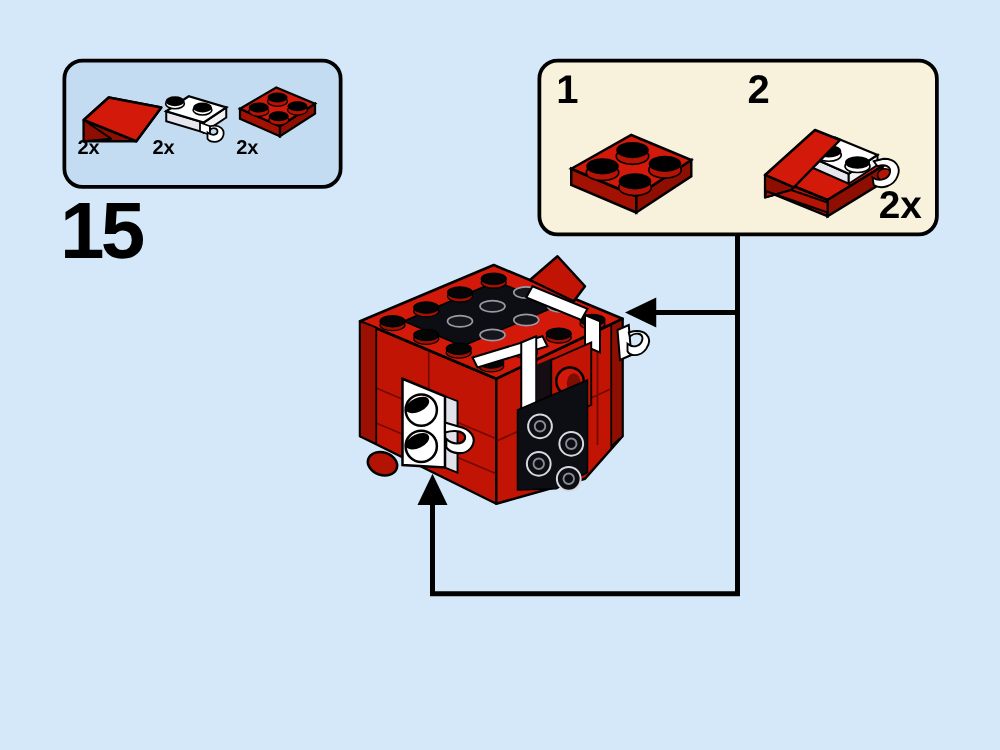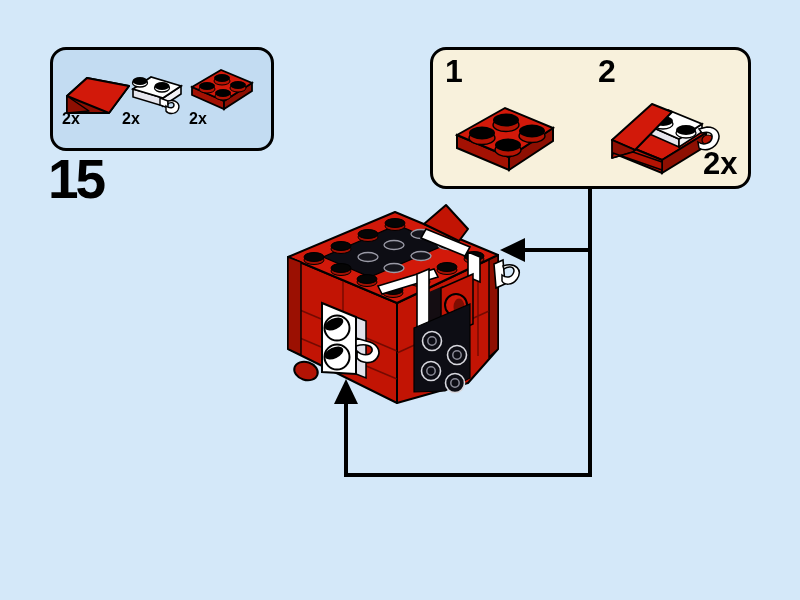--- a/index.html
+++ b/index.html
@@ -4,21 +4,21 @@
 <style>
   html,body{margin:0;padding:0;}
   body{width:800px;height:600px;overflow:hidden;
        font-family:"Liberation Sans", sans-serif;}
   .page{position:absolute;left:0;top:0;width:800px;height:600px;background:#d4e8f9;}
   .callout{position:absolute;box-sizing:border-box;border:3px solid #000;border-radius:16px;}
   .parts-box{left:50px;top:47px;width:224px;height:104px;background:#c3dcf2;}
   .substeps-box{left:430px;top:47px;width:321px;height:142px;background:#f8f1dc;}
   .overlay{position:absolute;left:0;top:0;z-index:2;pointer-events:none;}
   .txt{position:absolute;z-index:3;color:#000;line-height:1;}
-  .step-number{left:48px;top:152px;font-size:55px;font-weight:bold;letter-spacing:-3px;}
+  .step-number{left:48px;top:152px;font-size:64px;font-weight:bold;letter-spacing:-3px;}
   .part-count{font-size:16px;font-weight:bold;top:111px;}
   .pc-0{left:62px;} .pc-1{left:122px;} .pc-2{left:189px;}
   .substep-label{top:55px;font-size:32px;font-weight:bold;}
   .sl-1{left:445px;} .sl-2{left:598px;}
   .qty-label{left:703px;top:148px;font-size:31px;font-weight:bold;}
 </style>
 </head>
 <body>
 
 <div class="page">

